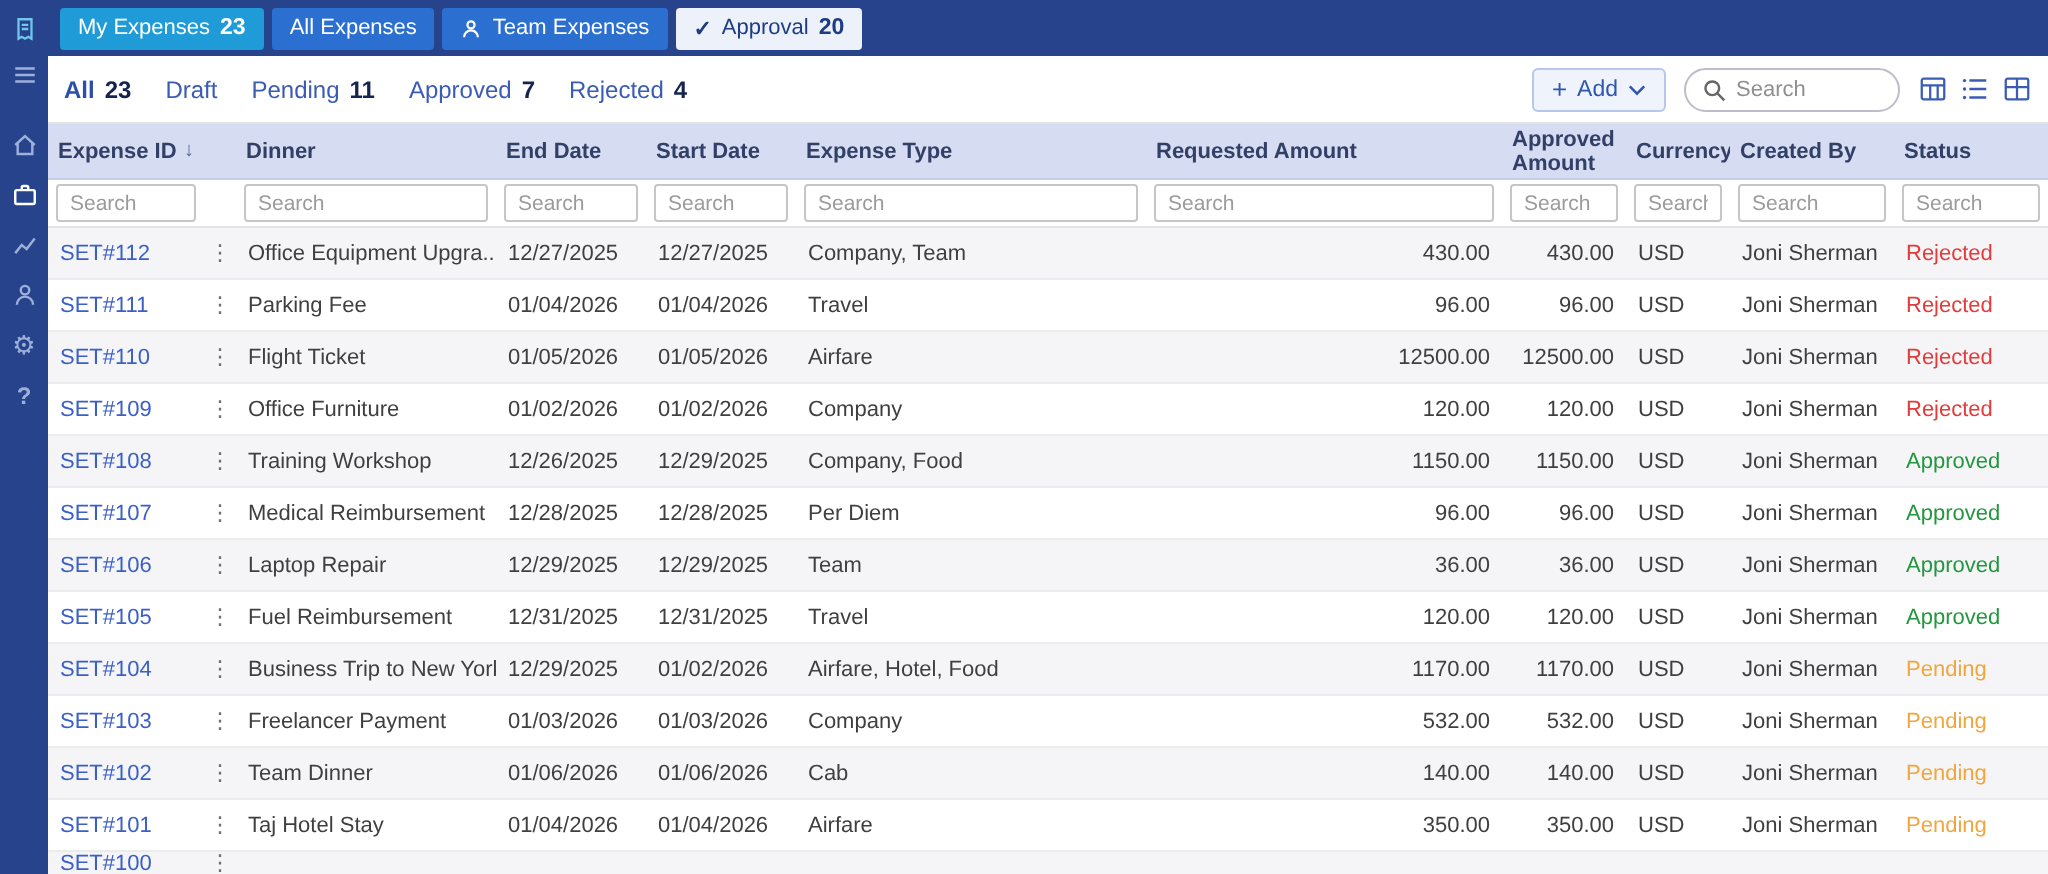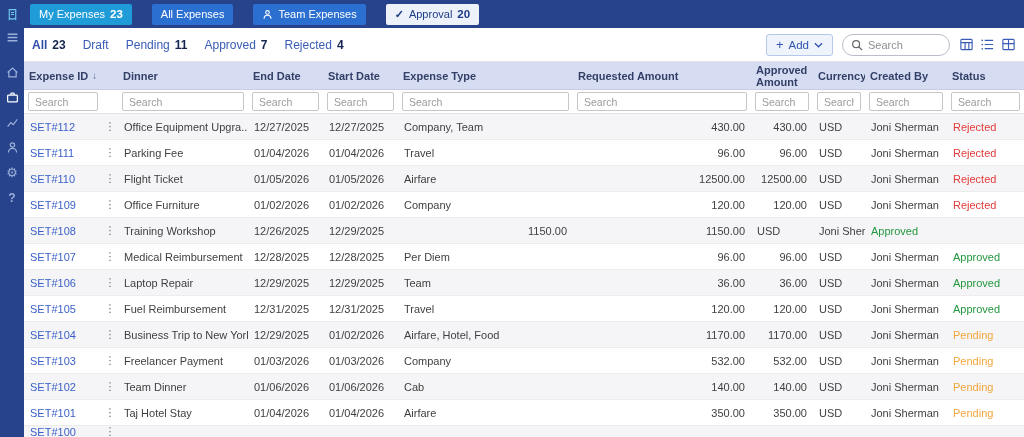--- a/index.html
+++ b/index.html
@@ -11,21 +11,21 @@
   .sidebar { width:24px; flex:0 0 24px; background:#26438c; display:flex; flex-direction:column; align-items:center; padding-top:3px; }
   .side-icon { width:24px; height:25px; display:flex; align-items:center; justify-content:center; color:#9db0da; cursor:pointer; }
   .side-icon svg { display:block; }
   .side-icon.active { color:#ffffff; }
   .side-icon.logo { color:#6fc7ee; height:22px; }
   .side-spacer { height:10px; }
   .glyph { font-size:13px; line-height:1; }
 
   
   .main { flex:1; display:flex; flex-direction:column; min-width:0; }
-  .topbar { height:28px; flex:0 0 28px; background:#26438c; display:flex; align-items:center; gap:20px; padding-left:6px; }
+  .topbar { height:28px; flex:0 0 28px; background:#26438c; display:flex; align-items:center; gap:4px; padding-left:6px; }
   .tab { height:21px; display:flex; align-items:center; gap:5px; padding:0 9px; font-size:11px; color:#fff; border-radius:2px; cursor:pointer; white-space:nowrap; }
   .tab .cnt { font-weight:bold; font-size:11.5px; }
   .tab-active { background:#1f9cd8; }
   .tab-blue { background:#2b6fd1; }
   .tab-light { background:#ecf1fa; color:#1d3c85; }
   .check { font-size:11px; font-weight:bold; }
 
   
   .toolbar { height:34px; flex:0 0 34px; background:#fff; border-bottom:1px solid #e3e3e3; display:flex; align-items:center; padding:0 8px; }
   .filters { display:flex; align-items:center; gap:17px; font-size:12px; }
@@ -323,20 +323,21 @@
           <div class="cell">USD</div>
           <div class="cell">Joni Sherman</div>
           <div class="cell status" style="color: rgb(226, 59, 59);">Rejected</div>
         </div>
         <div class="cols trow alt">
           <div class="cell id">SET#108</div>
           <div class="cell kebab">⋮</div>
           <div class="cell">Training Workshop</div>
           <div class="cell">12/26/2025</div>
           <div class="cell">12/29/2025</div>
+          <div class="cell">Company, Food</div>
           <div class="cell num">1150.00</div>
           <div class="cell num">1150.00</div>
           <div class="cell">USD</div>
           <div class="cell">Joni Sherman</div>
           <div class="cell status" style="color: rgb(35, 151, 63);">Approved</div>
         </div>
         <div class="cols trow">
           <div class="cell id">SET#107</div>
           <div class="cell kebab">⋮</div>
           <div class="cell">Medical Reimbursement</div>

